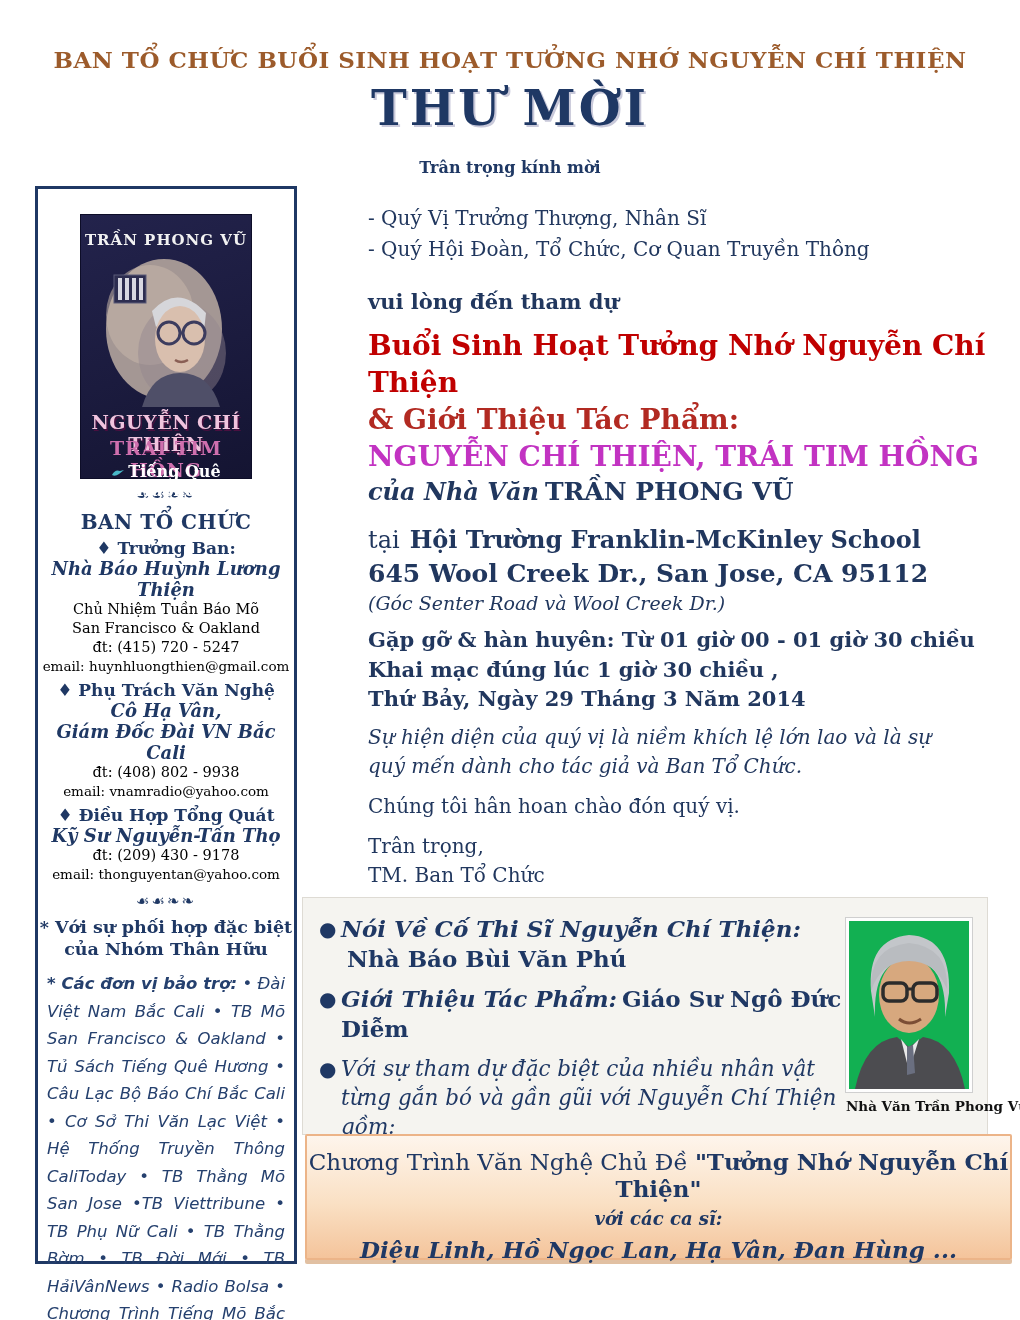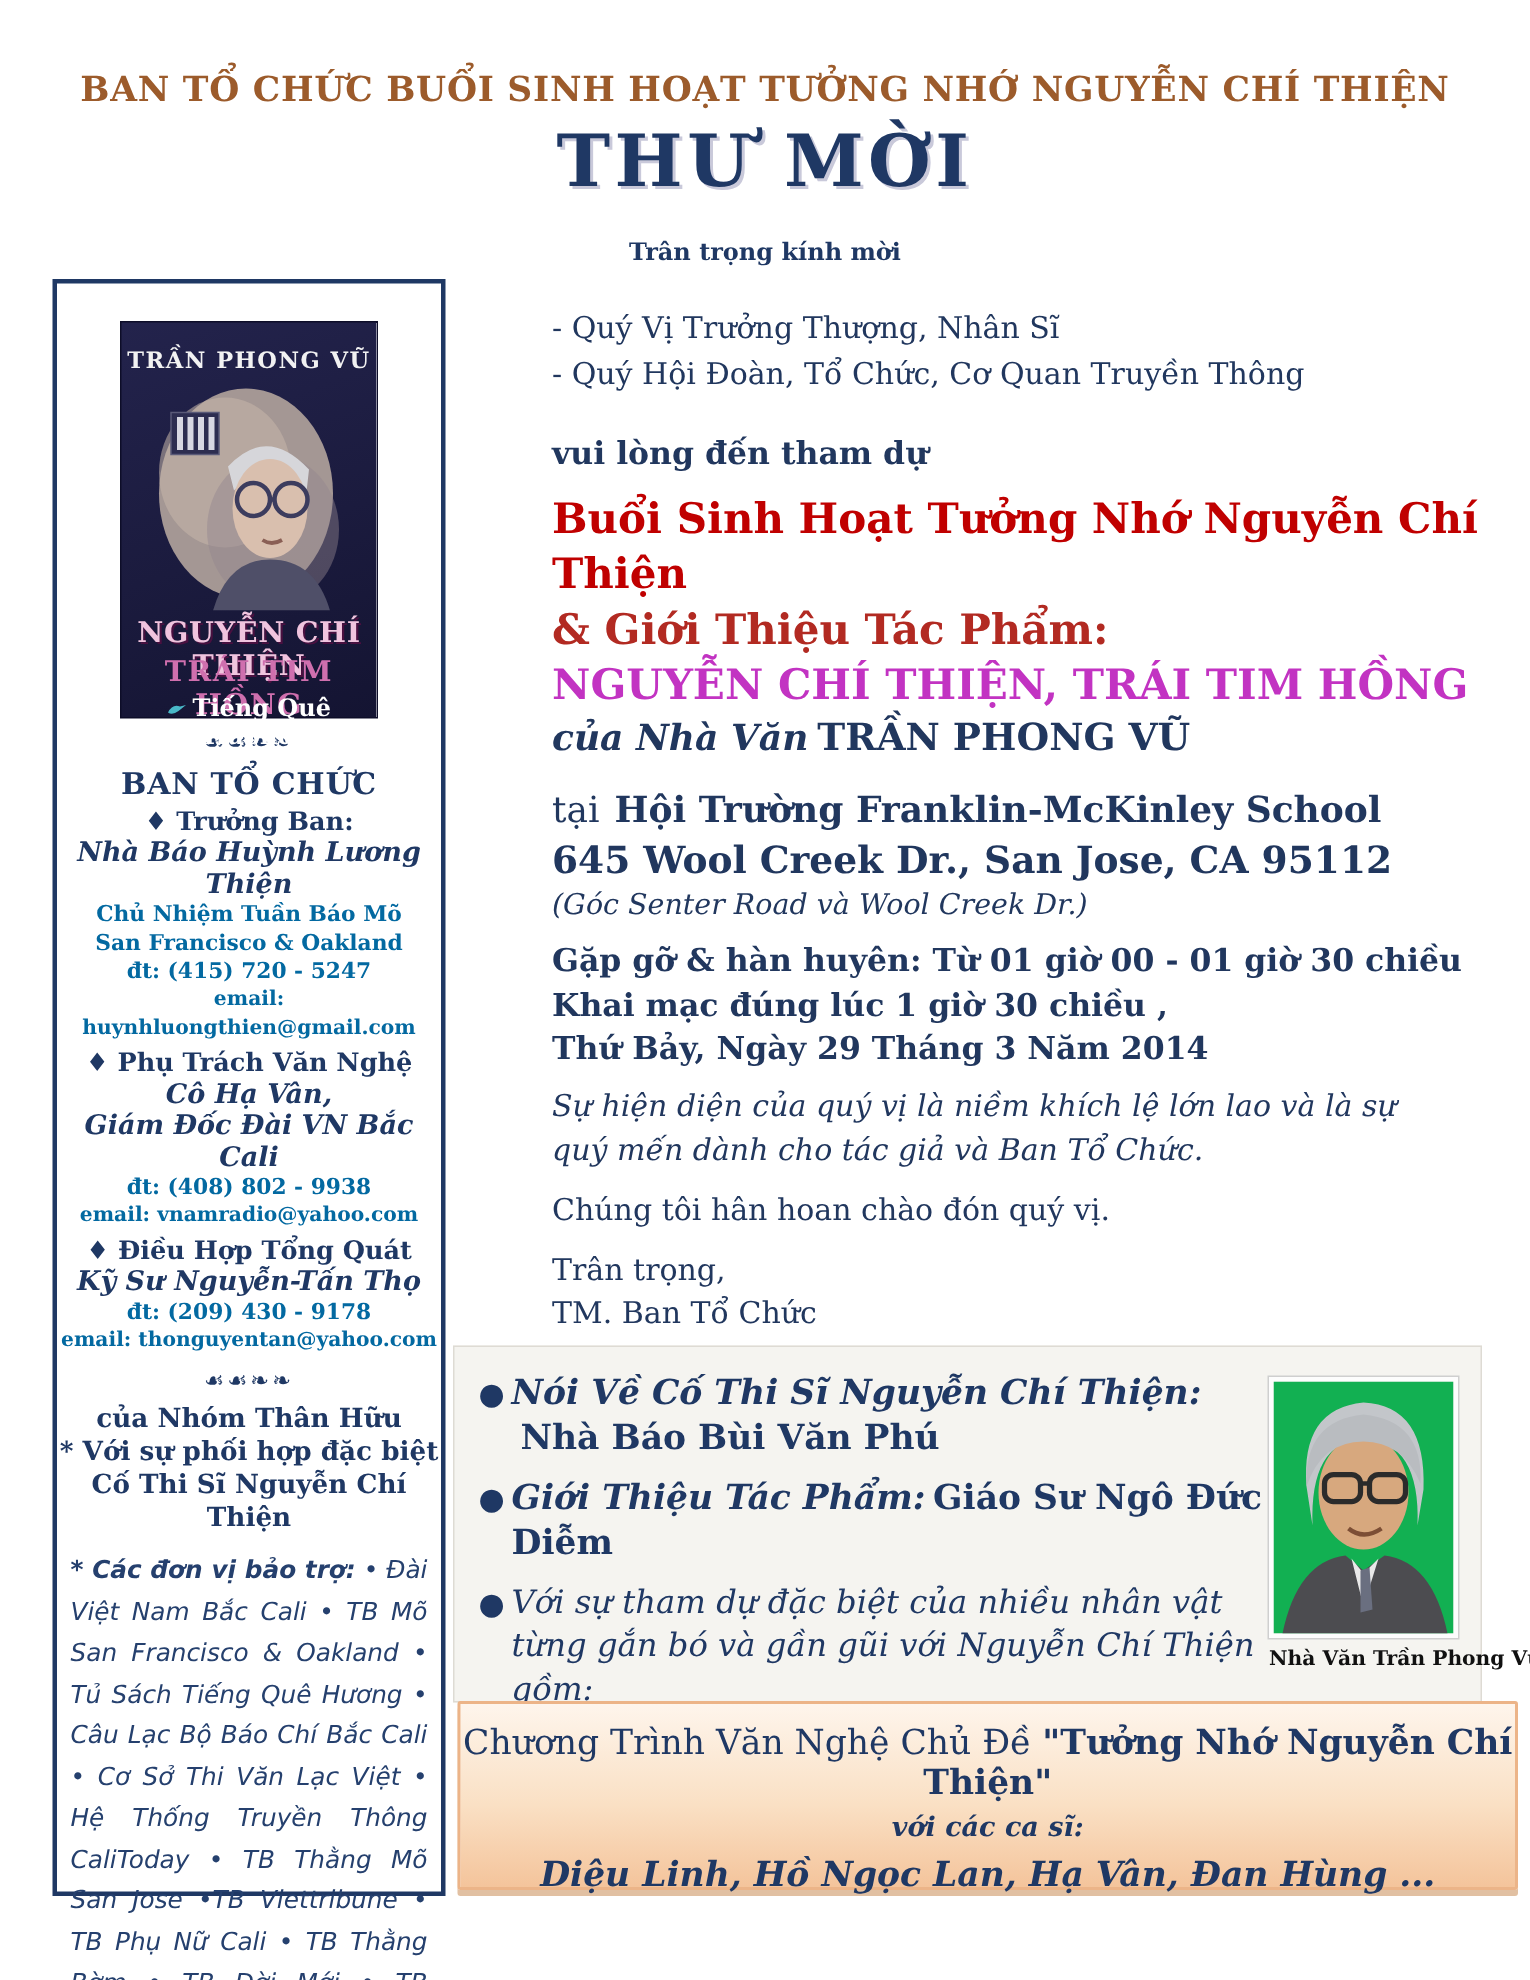--- a/index.html
+++ b/index.html
@@ -31,21 +31,21 @@
   .book-title2{position:absolute;top:222px;left:0;width:100%;color:#cf6fae;
                font-size:19px;font-weight:bold;letter-spacing:1px;}
   .book-pub{position:absolute;top:247px;left:0;width:100%;color:#ffffff;
             font-size:16px;font-weight:bold;}
   .pub-mark{display:inline-block;vertical-align:middle;margin-right:3px;}
   .ornament{color:#1F3864;font-size:15px;letter-spacing:2px;margin-top:8px;}
   .committee-head{color:#1F3864;font-size:20px;font-weight:bold;margin-top:6px;letter-spacing:.5px;}
   .role{margin-top:4px;}
   .role-title{color:#1F3864;font-size:17px;font-weight:bold;}
   .role-name{color:#1F3864;font-size:18px;font-weight:bold;font-style:italic;}
-  .role-det{color:#0369a1;font-size:14.5px;line-height:19px;font-weight:bold;}
+  .role-det{color:#000000;font-size:14.5px;line-height:19px;}
   .role-det.email{font-size:13.5px;}
   .coop{color:#1F3864;font-size:17.5px;font-weight:bold;line-height:22px;margin-top:6px;}
   .sponsors{font-family:"DejaVu Sans","Liberation Sans",sans-serif;font-style:italic;
             color:#25406e;font-size:16.5px;line-height:27.5px;text-align:justify;
             margin:10px 9px 0 9px;}
   .sponsors b{font-style:italic;}
 
   
   .main{position:absolute;left:368px;top:203px;width:632px;}
   .invitee{font-size:20px;line-height:31px;}
@@ -154,23 +154,22 @@
     <div class="role">
       <div class="role-title">♦ Điều Hợp Tổng Quát</div>
       <div class="role-name">Kỹ Sư Nguyễn-Tấn Thọ</div>
       <div class="role-det">đt: (209) 430 - 9178</div>
       <div class="role-det email">email: thonguyentan@yahoo.com</div>
     </div>
 
     <div class="ornament">☙☙❧❧</div>
 
     <div class="coop">
+      <div>* Với sự phối hợp đặc biệt</div>
       <div>của Nhóm Thân Hữu</div>
-      <div>* Với sự phối hợp đặc biệt</div>
-      <div>Cố Thi Sĩ Nguyễn Chí Thiện</div>
     </div>
 
     <div class="sponsors"><b>* Các đơn vị bảo trợ:</b><span> • Đài Việt Nam Bắc Cali • TB Mõ San Francisco &amp; Oakland • Tủ Sách Tiếng Quê Hương • Câu Lạc Bộ Báo Chí Bắc Cali • Cơ Sở Thi Văn Lạc Việt • Hệ Thống Truyền Thông CaliToday • TB Thằng Mõ San Jose •TB Viettribune • TB Phụ Nữ Cali • TB Thằng Bờm • TB Đời Mới • TB HảiVânNews • Radio Bolsa • Chương Trình Tiếng Mõ Bắc Cali • Chương Trình Kiến Thức Luật Pháp • Chương Trình Tiếng Việt Mến Yêu • www.vietvungvinh.com • www.haivannews.com • Nhà In Việt Nam Printing •</span></div>
   </div>
 
   <div class="main">
     <div class="invitee">- Quý Vị Trưởng Thượng, Nhân Sĩ</div>
     <div class="invitee">- Quý Hội Đoàn, Tổ Chức, Cơ Quan Truyền Thông</div>
 
     <div class="attend">vui lòng đến tham dự</div>

